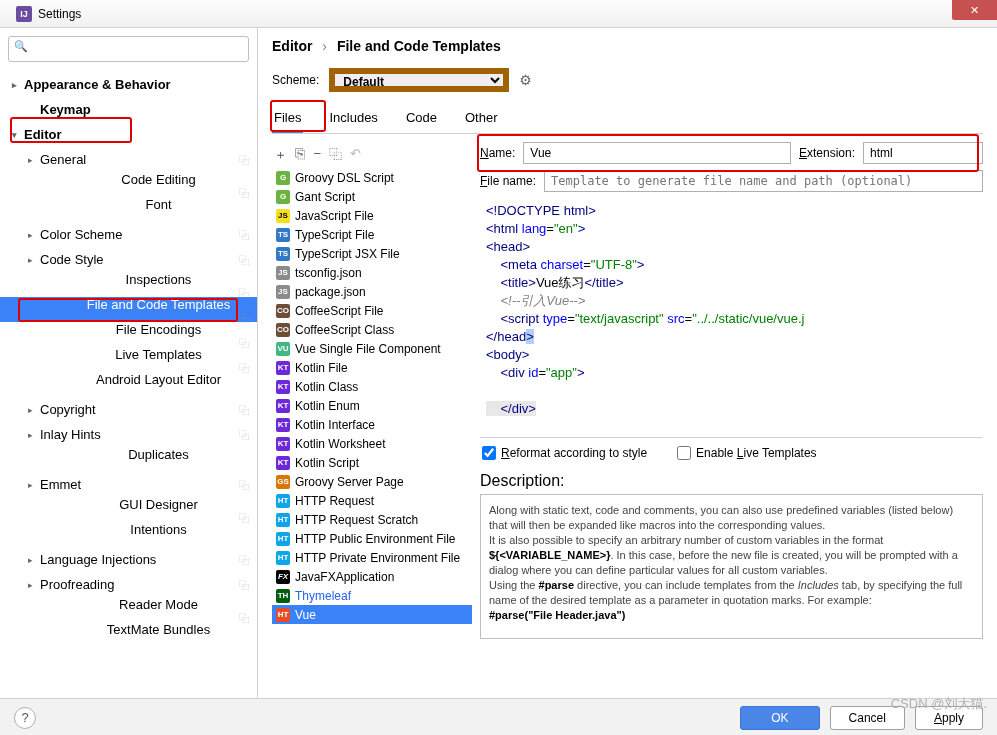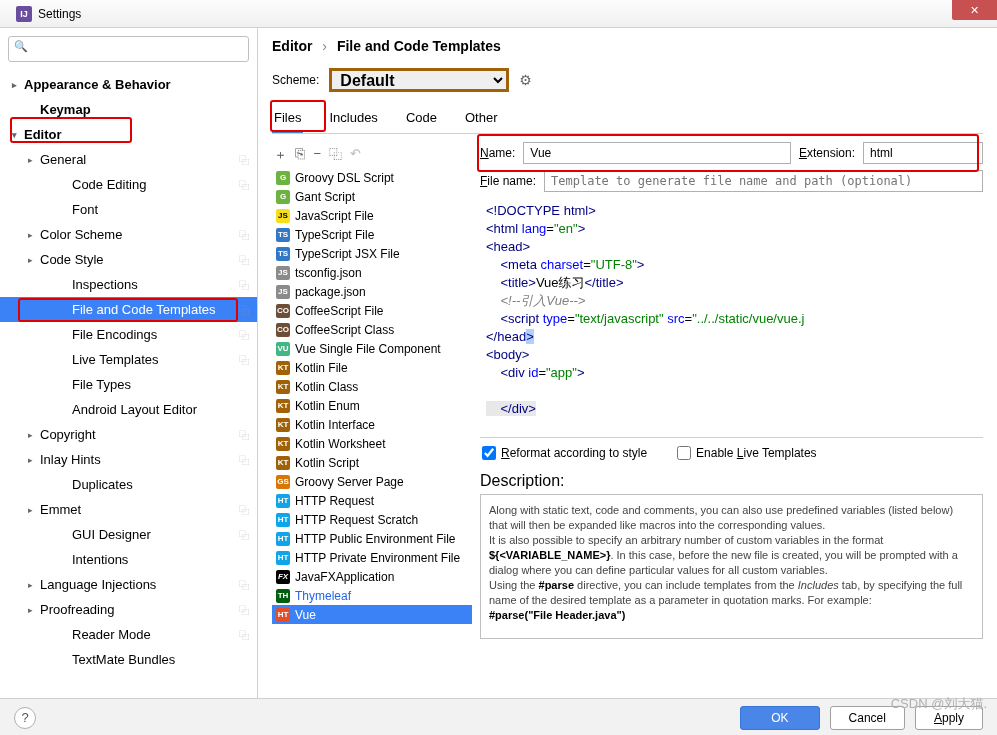--- a/index.html
+++ b/index.html
@@ -23,31 +23,31 @@
 
 .tree { overflow-y: auto; flex: 1; padding: 2px 0; }
 .tree-item { display: flex; align-items: center; height: 25px; padding-left: 12px; cursor: pointer; font-size: 13px; white-space: nowrap; }
 .tree-item.bold { font-weight: bold; }
 .tree-item.selected { background: #3b82f6; color: #fff; }
 .tree-item .chev { width: 12px; font-size: 9px; color: #666; }
 .tree-item .chev.open::before { content: "▾"; }
 .tree-item .chev.closed::before { content: "▸"; }
 .tree-item .copy-icon { margin-left: auto; margin-right: 8px; font-size: 10px; color: #999; }
 .indent-1 { padding-left: 28px; }
-.indent-2 { padding-left: 60px; }
+.indent-2 { padding-left: 60px; flex-direction: column; }
 .red-box-editor { position: absolute; left: 10px; top: 117px; width: 122px; height: 26px; border: 2px solid #e00000; border-radius: 3px; pointer-events: none; }
 .red-box-fct { position: absolute; left: 18px; top: 298px; width: 220px; height: 24px; border: 2px solid #e00000; border-radius: 3px; pointer-events: none; }
 
 
 .right { flex: 1; display: flex; flex-direction: column; padding: 10px 14px 0 14px; position: relative; }
 .breadcrumb { font-size: 14px; font-weight: bold; margin-bottom: 14px; }
 .breadcrumb .sep { color: #888; margin: 0 6px; font-weight: normal; }
 
 .scheme-row { display: flex; align-items: center; gap: 10px; margin-bottom: 14px; }
-.scheme-row select { width: 180px; height: 24px; border: 3px solid #a16207; padding: 0 4px; font-size: 16px; font-weight: bold; }
+.scheme-row select { width: 180px; height: 24px; border: 6px solid #a16207; padding: 0 4px; font-size: 12px; font-weight: bold; }
 .gear { font-size: 14px; color: #666; cursor: pointer; }
 
 .tabs { display: flex; gap: 24px; border-bottom: 1px solid #d0d0d0; margin-bottom: 8px; }
 .tab { padding: 4px 2px 6px 2px; font-size: 13px; cursor: pointer; position: relative; }
 .tab.active { border-bottom: 2px solid #4a86c7; }
 .red-box-tab { position: absolute; left: 270px; top: 100px; width: 56px; height: 32px; border: 2px solid #e00000; border-radius: 3px; pointer-events: none; }
 
 .content-row { display: flex; gap: 8px; flex: 1; min-height: 0; }
 
 
@@ -59,21 +59,21 @@
 .tpl-item.selected { background: #3b82f6; color: #fff; }
 .tpl-item.link { color: #2563eb; }
 .tpl-item.link.selected { color: #fff; }
 .file-icon { width: 14px; height: 14px; margin-right: 5px; display: inline-flex; align-items: center; justify-content: center; font-size: 8px; font-weight: bold; border-radius: 2px; flex-shrink: 0; }
 .fi-g { background: #6cb33f; color: #fff; }
 .fi-js { background: #f7df1e; color: #000; }
 .fi-ts { background: #3178c6; color: #fff; }
 .fi-json { background: #8b8b8b; color: #fff; }
 .fi-coffee { background: #6f4e37; color: #fff; }
 .fi-vue { background: #41b883; color: #fff; }
-.fi-kt { background: #a16207; color: #fff; }
+.fi-kt { background: #6d28d9; color: #fff; }
 .fi-gsp { background: #d97706; color: #fff; }
 .fi-http { background: #0ea5e9; color: #fff; }
 .fi-fx { background: #000000; color: #fff; font-style: italic; }
 .fi-th { background: #005f0f; color: #fff; }
 .fi-html { background: #e44d26; color: #fff; }
 
 
 .editor-col { flex: 1; display: flex; flex-direction: column; min-width: 0; }
 .name-row { display: flex; align-items: center; gap: 8px; margin-bottom: 6px; }
 .name-row label { font-size: 12px; }
@@ -176,24 +176,20 @@
         </div>
         <div class="tree-item indent-2">
           <span class="chev"></span>
           <span>File Encodings</span>
           <span class="copy-icon">⿻</span>
         </div>
         <div class="tree-item indent-2">
           <span class="chev"></span>
           <span>Live Templates</span>
           <span class="copy-icon">⿻</span>
-        </div>
-        <div class="tree-item indent-2">
-          <span class="chev"></span>
-          <span>File Types</span>
         </div>
         <div class="tree-item indent-2">
           <span class="chev"></span>
           <span>Android Layout Editor</span>
         </div>
         <div class="tree-item indent-1">
           <span class="chev closed"></span>
           <span>Copyright</span>
           <span class="copy-icon">⿻</span>
         </div>

